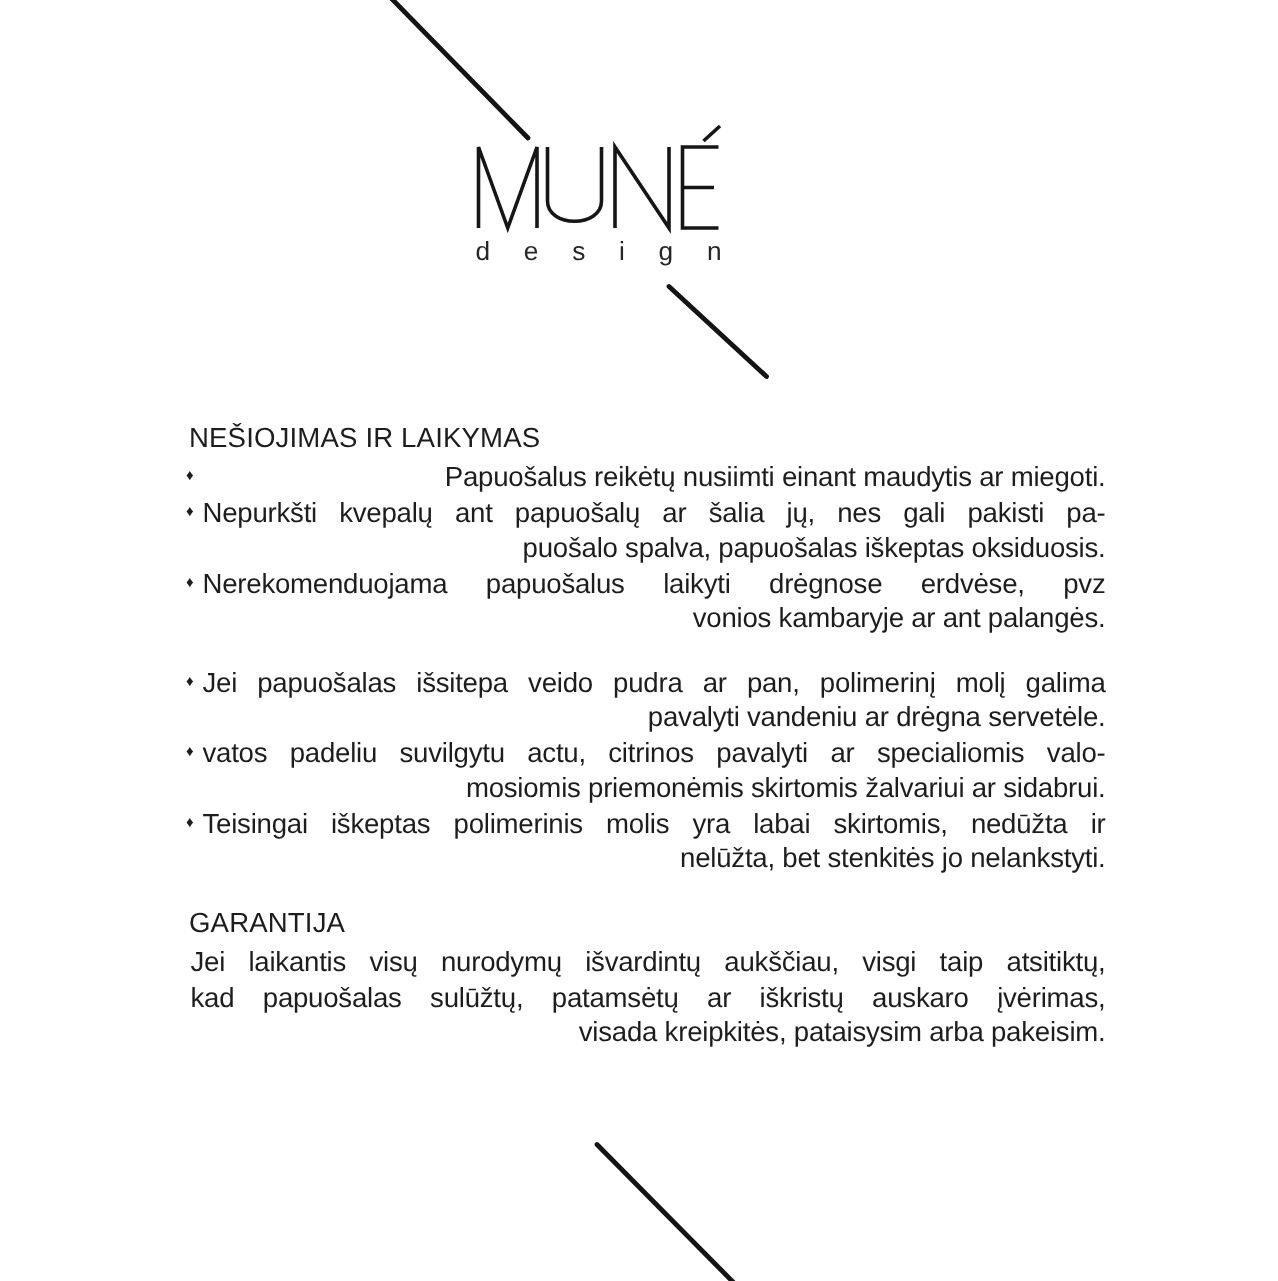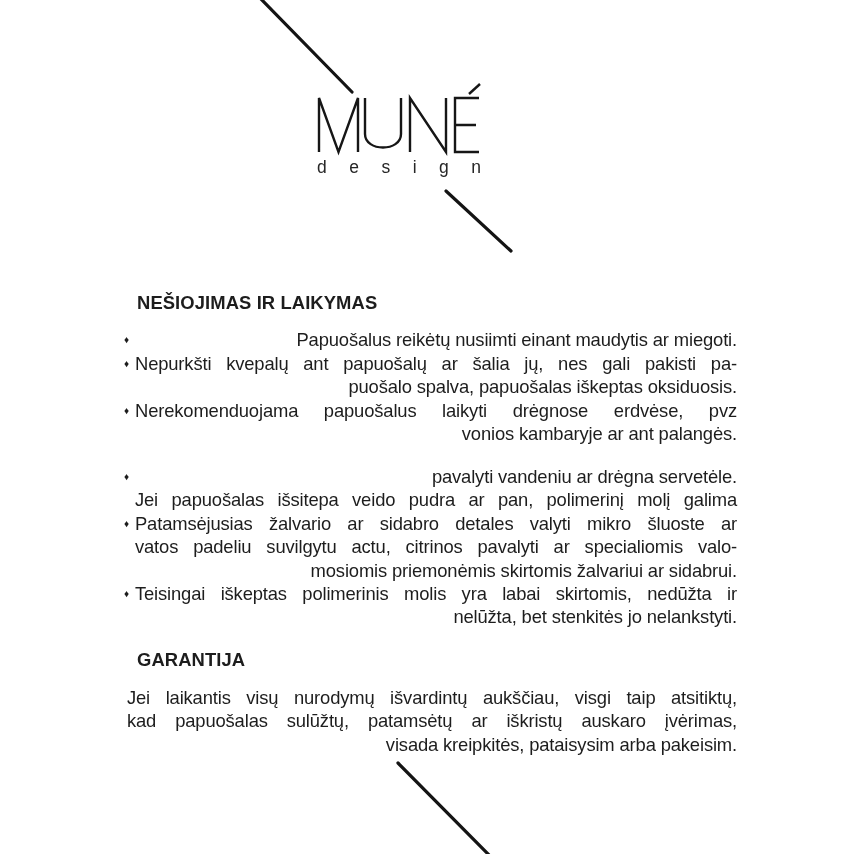--- a/index.html
+++ b/index.html
@@ -28,21 +28,21 @@
     font-size:17.5px; color:#262626;
   }
 
   
   #doc {
     position:absolute; left:123px; top:277px; width:614px;
     font-size:18.4px; line-height:23.4px; letter-spacing:-0.15px;
   }
   .sec { margin:0 0 19.5px 0; }
   .hd {
-    margin:14px; font-size:inherit; font-weight:bold;
+    margin:3px; font-size:inherit; font-weight:normal;
     line-height:23.4px; letter-spacing:0.1px;
   }
   .item { position:relative; padding-left:12px; }
   .item.nobullet { padding-left:4px; }
   .bullet {
     position:absolute; left:1px; top:0;
     font-size:10px; line-height:23.4px; color:#1d1d1d;
   }
   .ln { min-height:23.4px;text-align:right; }
   .ln.just { text-align:justify; text-align-last:justify; }
@@ -90,26 +90,25 @@
       </div>
       <div class="item">
         <span class="bullet">♦</span>
         <div class="ln just">Nerekomenduojama papuošalus laikyti drėgnose erdvėse, pvz</div>
         <div class="ln">vonios kambaryje ar ant palangės.</div>
       </div>
     </section>
     <section class="sec">
       <div class="item">
         <span class="bullet">♦</span>
+        <div class="ln just">Jei papuošalas išsitepa veido pudra ar pan, polimerinį molį galima</div>
         <div class="ln">pavalyti vandeniu ar drėgna servetėle.</div>
-        <div class="ln just">Jei papuošalas išsitepa veido pudra ar pan, polimerinį molį galima</div>
       </div>
       <div class="item">
         <span class="bullet">♦</span>
-        <div class="ln just">Patamsėjusias žalvario ar sidabro detales valyti mikro šluoste ar</div>
         <div class="ln just">vatos padeliu suvilgytu actu, citrinos pavalyti ar specialiomis valo-</div>
         <div class="ln">mosiomis priemonėmis skirtomis žalvariui ar sidabrui.</div>
       </div>
       <div class="item">
         <span class="bullet">♦</span>
         <div class="ln just">Teisingai iškeptas polimerinis molis yra labai skirtomis, nedūžta ir</div>
         <div class="ln">nelūžta, bet stenkitės jo nelankstyti.</div>
       </div>
     </section>
     <section class="sec">

